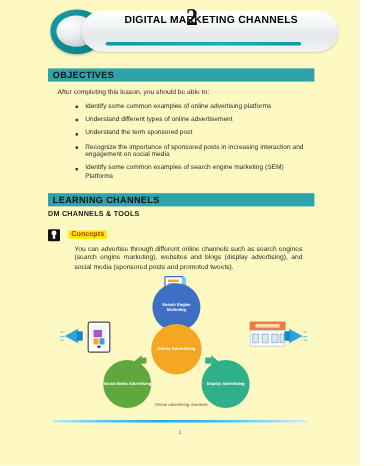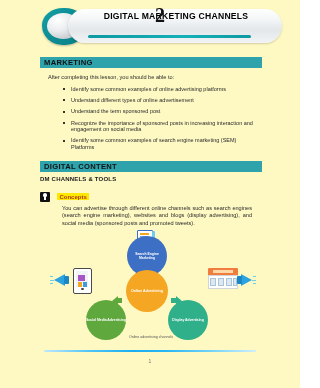--- a/index.html
+++ b/index.html
@@ -235,33 +235,33 @@
     </div>
     <div class="banner"></div>
     <div class="banner-title">
       <div>DIGITAL MARKETING CHANNELS</div>
     </div>
     <div class="banner-rule"></div>
     <div class="chapter-num">2</div>
   </div>
 
   <div class="sec-bar" id="bar-objectives">
-    <span>MARKETING</span>
+    <span>OBJECTIVES</span>
   </div>
   <div class="intro">After completing this lesson, you should be able to:</div>
   <ul class="bullets">
     <li>Identify some common examples of online advertising platforms</li>
     <li>Understand different types of online advertisement</li>
     <li>Understand the term sponsored post</li>
     <li>Recognize the importance of sponsored posts in increasing interaction and engagement on social media</li>
     <li>Identify some common examples of search engine marketing (SEM) Platforms</li>
   </ul>
 
   <div class="sec-bar" id="bar-learning">
-    <span>DIGITAL CONTENT</span>
+    <span>LEARNING CHANNELS</span>
   </div>
   <div class="subhead">DM CHANNELS &amp; TOOLS</div>
 
   <div class="concepts-row">
     <span class="concepts-icon"></span>
     <span class="concepts-label">Concepts</span>
   </div>
 
   <div class="body-para">You can advertise through different online channels such as search engines (search engine marketing), websites and blogs (display advertising), and social media (sponsored posts and promoted tweets).</div>
 

